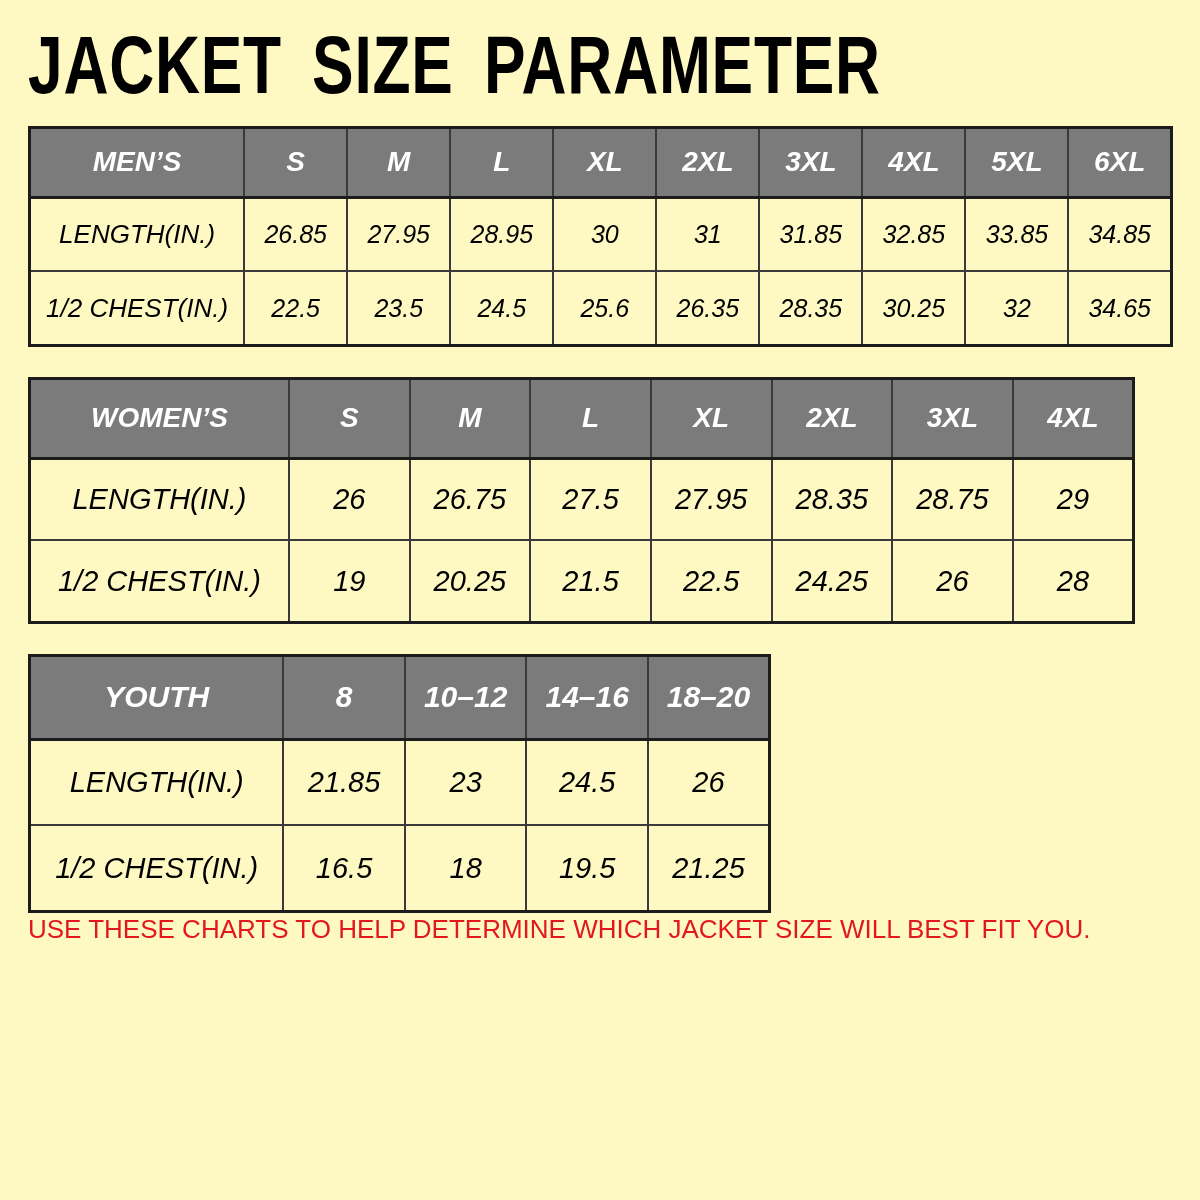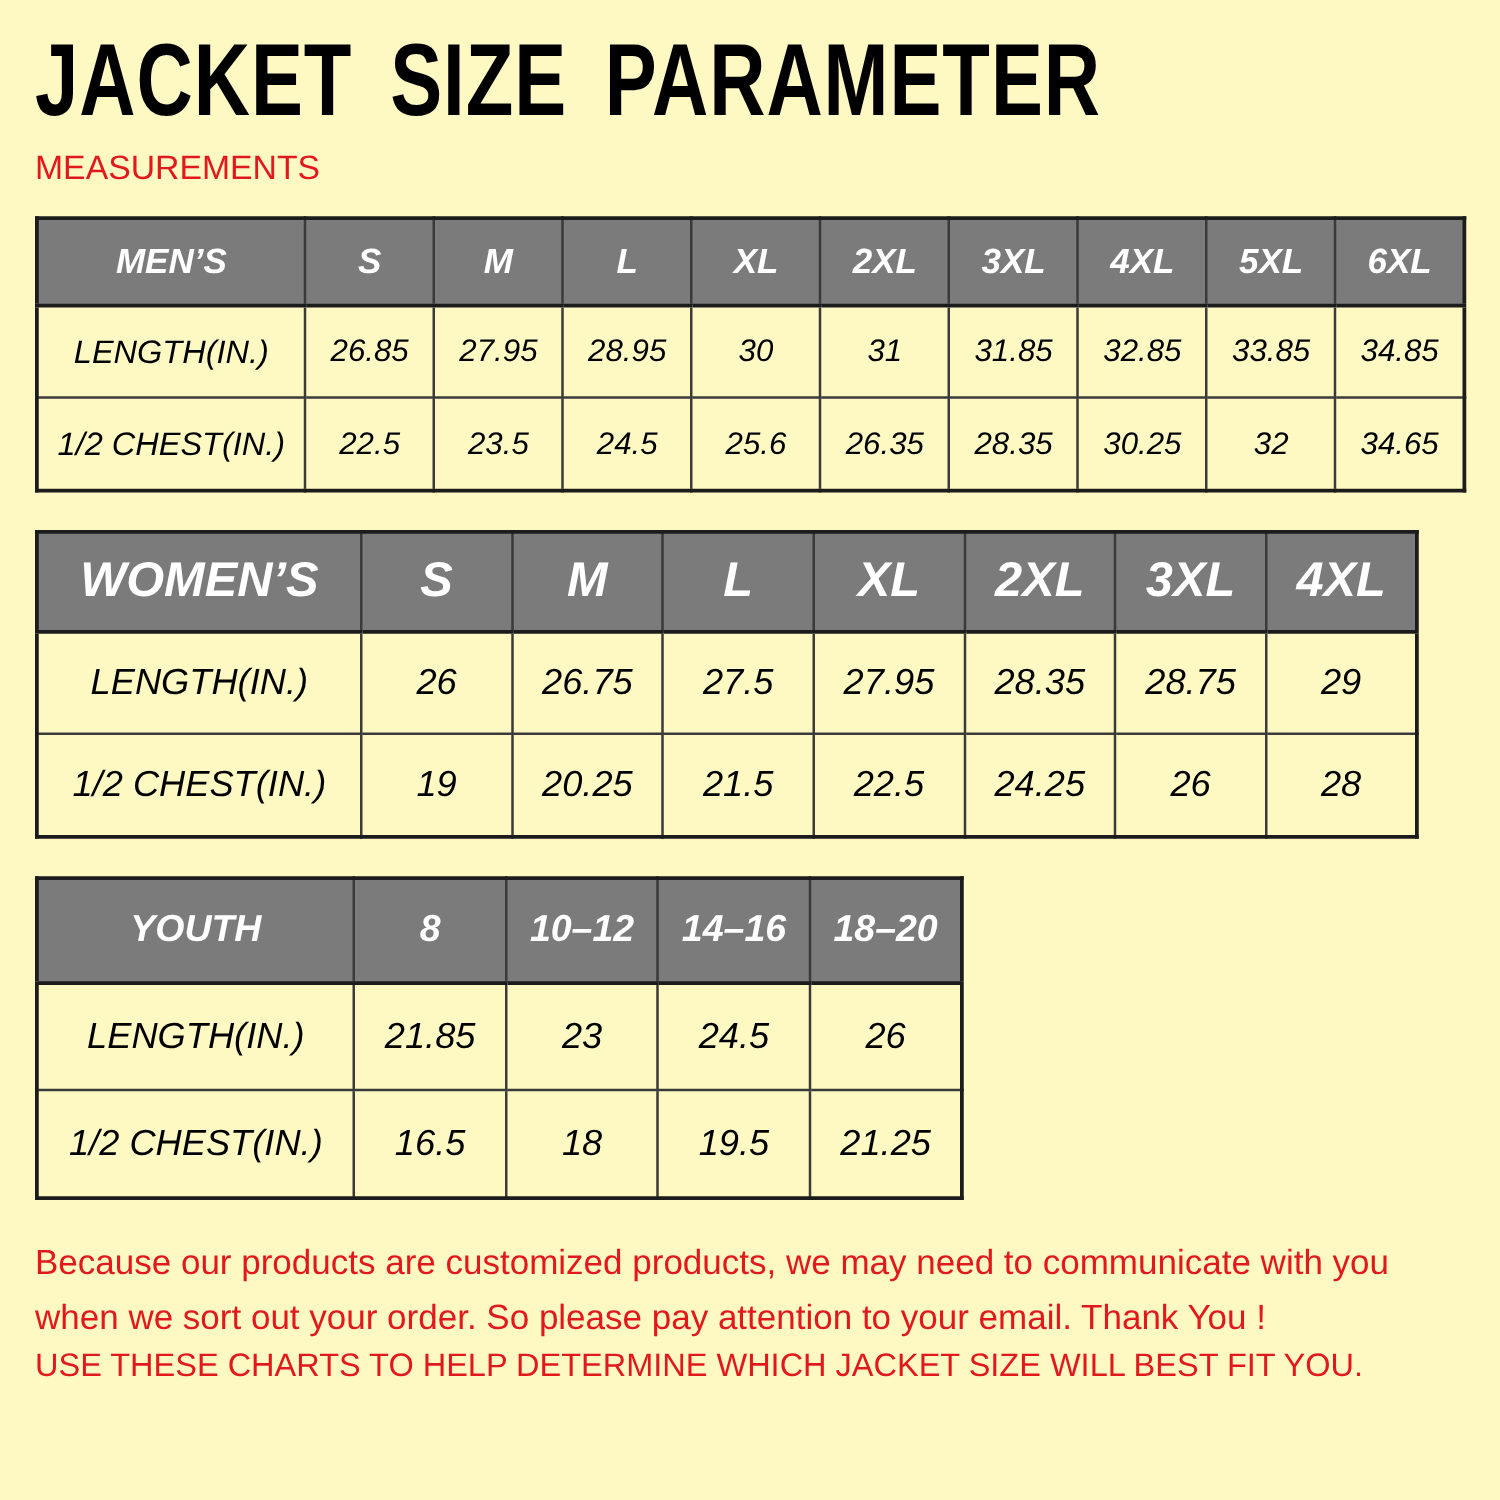--- a/index.html
+++ b/index.html
@@ -24,42 +24,41 @@
   table.size-table thead th { background:var(--gray,#7b7b7b); color:#fff; font-weight:bold; border-bottom:3px solid #1c1c1c; }
   table.size-table td.rowlabel { font-weight:normal; }
 
   .tbl-mens   { width:1145px; }
   .tbl-mens   thead th { height:70px; font-size:28px; }
   .tbl-mens   td { height:74px; font-size:25px; }
   .tbl-mens   td.rowlabel { font-size:26px; }
   .tbl-mens   th:first-child { width:18.8%; }
 
   .tbl-womens { width:1107px; }
-  .tbl-womens thead th { height:80px; font-size:39px; }
+  .tbl-womens thead th { height:80px; font-size:28px; }
   .tbl-womens td { height:82px; font-size:29px; }
   .tbl-womens th:first-child { width:23.5%; }
 
   .tbl-youth  { width:743px;padding-left:20px; }
   .tbl-youth  thead th { height:84px; font-size:30px; }
   .tbl-youth  td { height:86px; font-size:29px; }
   .tbl-youth  th:first-child { width:34.3%; }
 
   .order-note { margin-top:28px; color:var(--red,#e2191c); font-size:28px; line-height:44px; }
   .order-note .line { display:block; white-space:nowrap; }
   .fit-note { color:var(--red,#e2191c); font-size:26px; line-height:32px; white-space:nowrap; }
 </style>
 </head>
 <body>
 
 <div class="page">
 
   <h1 class="title">JACKET SIZE PARAMETER</h1>
 
   <p class="note">
-    <span class="line">MEASUREMENTS</span>
   </p>
 
   <div class="tablewrap">
       <table class="size-table tbl-mens">
         <thead>
           <tr>
             <th>MEN’S</th>
             <th>S</th>
             <th>M</th>
             <th>L</th>
@@ -160,20 +159,16 @@
             <td class="rowlabel">1/2 CHEST(IN.)</td>
             <td>16.5</td>
             <td>18</td>
             <td>19.5</td>
             <td>21.25</td>
           </tr>
         </tbody>
       </table>
     </div>
 
-  <p class="order-note">
-    <span class="line">Because our products are customized products, we may need to communicate with you</span>
-    <span class="line">when we sort out your order. So please pay attention to your email. Thank You !</span>
-  </p>
 
   <p class="fit-note">USE THESE CHARTS TO HELP DETERMINE WHICH JACKET SIZE WILL BEST FIT YOU.</p>
 
 </div>
 
 </body></html>

